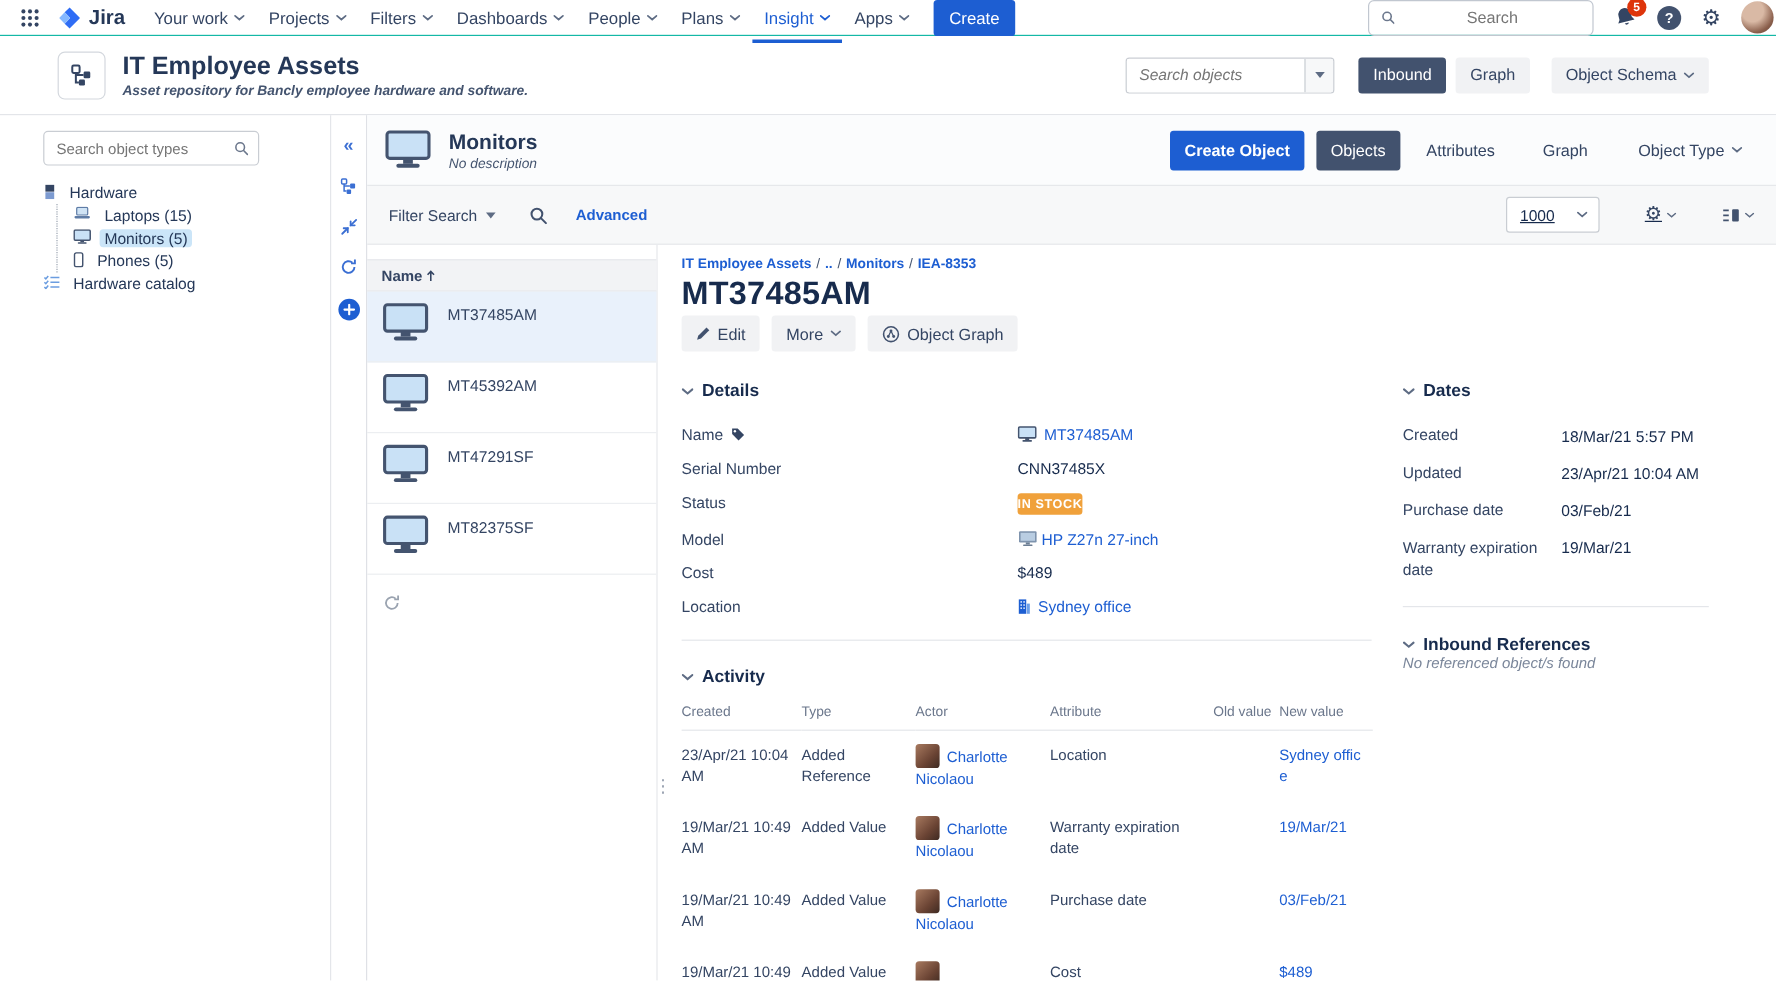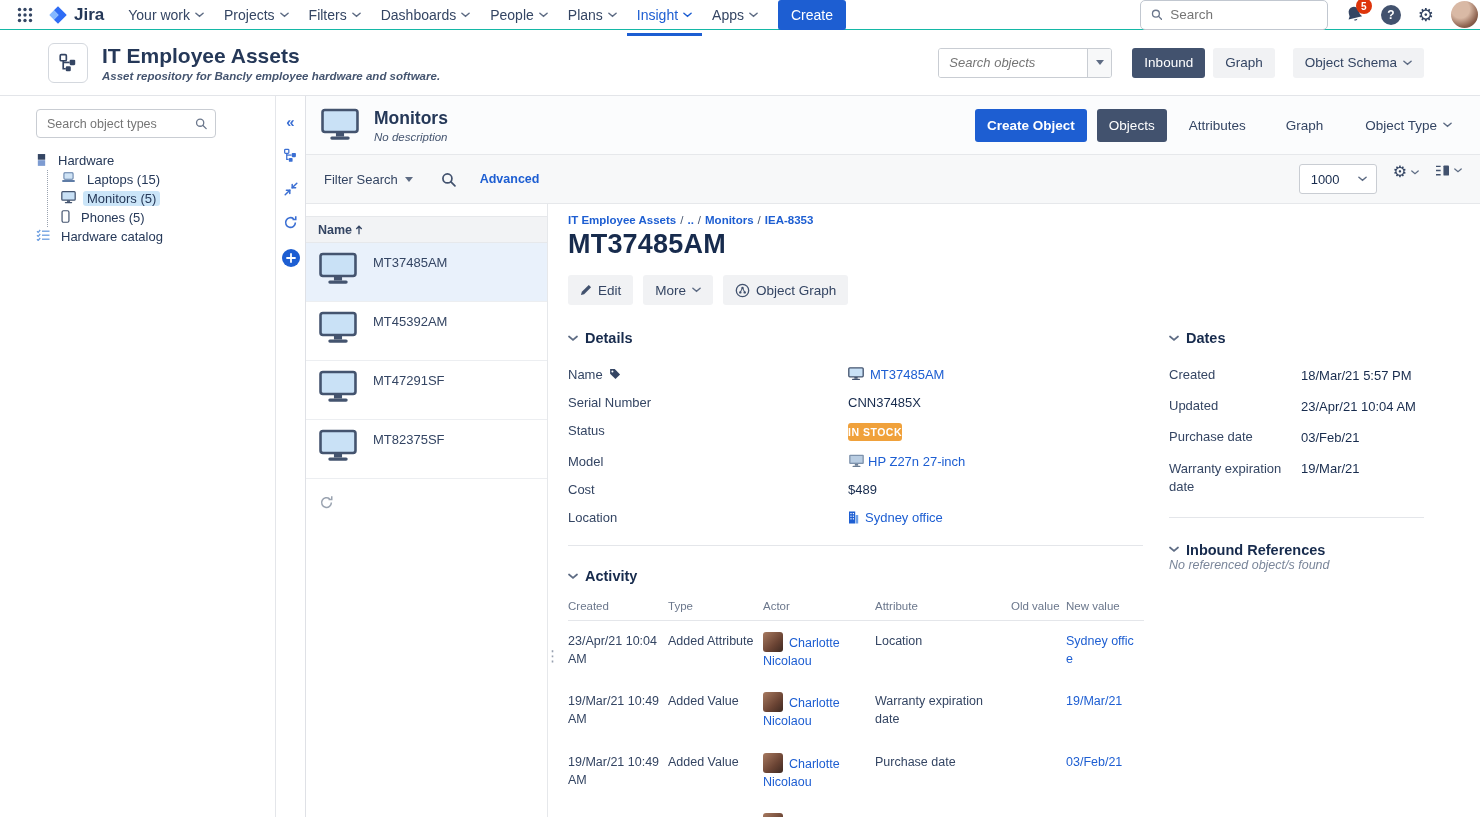--- a/index.html
+++ b/index.html
@@ -17,21 +17,21 @@
   .logo{display:flex; align-items:center; gap:6px; padding:0 14px 0 10px;}
   .logo-text{font-size:17px; font-weight:700; color:#253858;}
   .nav-item{display:flex; align-items:center; gap:5px; height:42px; padding:0 10px; font-size:14px; font-weight:500; color:var(--mid); cursor:pointer; white-space:nowrap;}
   .nav-item.active{color:var(--accent); box-shadow:inset 0 -3px 0 var(--accent);}
   .nav-item.active .chev path{stroke:var(--accent);}
   .chev{flex:none;}
   .chev path{stroke:#5e6c84;}
   .btn-create{margin-left:10px; height:30px; padding:0 13px; background:var(--accent); color:#fff; font-size:14px; font-weight:500; border:none; border-radius:3px; cursor:pointer;}
   .nav-right{margin-left:auto; display:flex; align-items:center; gap:17px;}
   .search-box{display:flex; align-items:center; gap:8px; width:188px; height:30px; border:1.5px solid #c1c7d0; border-radius:5px; padding:0 10px; color:var(--gray);}
-  .search-box input{border:none; outline:none; width:100%; font-size:13.5px; font-family:inherit; color:var(--text); background:transparent;}
+  .search-box input{border:none; outline:none; width:100%; font-size:13.5px; font-family:inherit; color:var(--text); background:transparent;text-align:center;}
   .bell-wrap{position:relative; cursor:pointer;}
   .badge{position:absolute; top:-7px; right:-8px; min-width:16px; height:16px; border-radius:8px; background:#de350b; color:#fff; font-size:10px; font-weight:700; display:flex; align-items:center; justify-content:center; padding:0 4px;}
   .help-circle{width:20px; height:20px; border-radius:50%; background:var(--dark); color:#fff; font-size:12px; font-weight:700; display:flex; align-items:center; justify-content:center; cursor:pointer;}
   .gear-char{font-size:18px; color:var(--mid); cursor:pointer; line-height:1;}
   .avatar{width:27px; height:27px; border-radius:50%; background:radial-gradient(circle at 35% 30%, #d9b9a5 0 35%, #8a5f4c 70%, #5d3d30); cursor:pointer;}
 
   
   .schema-header{height:66px; display:flex; align-items:center; padding:0 56px 0 48px; border-bottom:1px solid #e3e5e9;}
   .schema-iconbox{width:40px; height:40px; border:1px solid #d4d8de; border-radius:6px; display:flex; align-items:center; justify-content:center; color:#344563; flex:none; cursor:pointer;}
   .schema-titles{margin-left:14px;}
@@ -70,39 +70,39 @@
   .type-desc{font-size:11.5px; font-style:italic; color:#44546f; margin-top:2px;}
   .type-actions{margin-left:auto; display:flex; align-items:center; gap:10px;}
   .btn-primary{background:var(--accent); color:#fff; font-weight:700; height:33px;}
   .tab-dark{background:var(--dark); color:#fff; height:33px;}
 
   .filter-row{height:49px; flex:none; background:#f7f8f9; border-bottom:1px solid var(--border2); display:flex; align-items:center; padding:0 18px;}
   .filter-label{display:flex; align-items:center; gap:7px; font-size:13px; color:var(--mid); cursor:pointer;}
   .caret-down{width:0; height:0; border-left:4px solid transparent; border-right:4px solid transparent; border-top:5px solid #5e6c84;}
   .filter-search-icon{margin-left:28px; color:#42526e; cursor:pointer; display:flex;}
   .advanced-link{margin-left:24px; font-size:12.5px; font-weight:600; color:var(--accent); cursor:pointer;}
-  .filter-right{margin-left:auto; display:flex; align-items:flex-start; gap:16px;}
+  .filter-right{margin-left:auto; display:flex; align-items:center; gap:38px;text-decoration:underline;}
   .select-1000{display:flex; align-items:center; justify-content:space-between; width:78px; height:30px; background:#fff; border:1px solid #c9cdd3; border-radius:3px; padding:0 9px 0 11px; font-size:13px; color:var(--text); cursor:pointer;}
   .icon-with-chev{display:flex; align-items:center; gap:4px; color:#42526e; cursor:pointer;}
 
   .content{flex:1; display:flex; min-height:0;}
   .list-col{width:242px; flex:none; border-right:1px solid var(--border2); padding-top:12px; position:relative;}
   .list-header{height:27px; background:#f2f3f5; border-top:1px solid var(--border2); border-bottom:1px solid var(--border2); display:flex; align-items:center; gap:3px; padding:0 12px; font-size:12.5px; font-weight:700; color:var(--mid);}
   .obj-row{display:flex; align-items:flex-start; gap:15px; height:59px; padding:9px 12px; border-bottom:1px solid #eceef1; cursor:pointer;}
   .obj-row.selected{background:#e9f1fb;}
   .obj-name{font-size:13px; color:var(--mid); padding-top:3px;}
   .list-refresh{margin:16px 0 0 13px; color:#9aa3b0; cursor:pointer; display:inline-flex;}
   .drag-handle{position:absolute; right:-13px; top:448px; color:#98a1b0; font-size:15px; letter-spacing:0; cursor:col-resize; line-height:0.5;}
 
   .detail{flex:1; min-width:0; padding:10px 56px 0 20px; overflow:hidden;}
   .breadcrumb{font-size:11.5px; color:var(--accent); font-weight:600;}
   .breadcrumb a{color:var(--accent); text-decoration:none; cursor:pointer;}
   .bc-sep{color:#44546f; margin:0 4px; font-weight:400;}
   .obj-title{font-size:27px; font-weight:700; color:#172b4d; margin-top:3px; letter-spacing:0.2px;}
-  .action-row{display:flex; gap:10px; margin-top:15px;}
+  .action-row{display:flex; gap:10px; margin-top:3px;}
   .detail-cols{display:flex; gap:26px; margin-top:25px;}
   .col-left{flex:1; min-width:0;}
   .col-right{width:255px; flex:none;}
 
   .section-heading{display:flex; align-items:center; gap:7px; font-size:14.5px; font-weight:700; color:#172b4d; cursor:pointer;}
   .section{padding-bottom:14px;}
   .section.bordered{border-bottom:1px solid #e4e6ea;}
   .kv-rows{margin-top:14px;}
   .kv-row{display:flex; align-items:flex-start; padding:6.5px 0; font-size:13px;}
   .kv-label{width:280px; flex:none; color:var(--mid); display:flex; align-items:center; gap:6px;}
@@ -570,21 +570,21 @@
                 </div>
                 <div class="act-grid">
                   <div class="act-head">Created</div>
                   <div class="act-head">Type</div>
                   <div class="act-head">Actor</div>
                   <div class="act-head">Attribute</div>
                   <div class="act-head">Old value</div>
                   <div class="act-head">New value</div>
 
                   <div class="act-cell">23/Apr/21 10:04 AM</div>
-                  <div class="act-cell">Added Attribute</div>
+                  <div class="act-cell">Added Reference</div>
                   <div class="act-cell act-actor"><span class="act-avatar"></span><span class="act-link">Charlotte Nicolaou</span></div>
                   <div class="act-cell">Location</div>
                   <div class="act-cell"></div>
                   <div class="act-cell cell-new">Sydney office</div>
 
                   <div class="act-cell">19/Mar/21 10:49 AM</div>
                   <div class="act-cell">Added Value</div>
                   <div class="act-cell act-actor"><span class="act-avatar"></span><span class="act-link">Charlotte Nicolaou</span></div>
                   <div class="act-cell">Warranty expiration date</div>
                   <div class="act-cell"></div>

